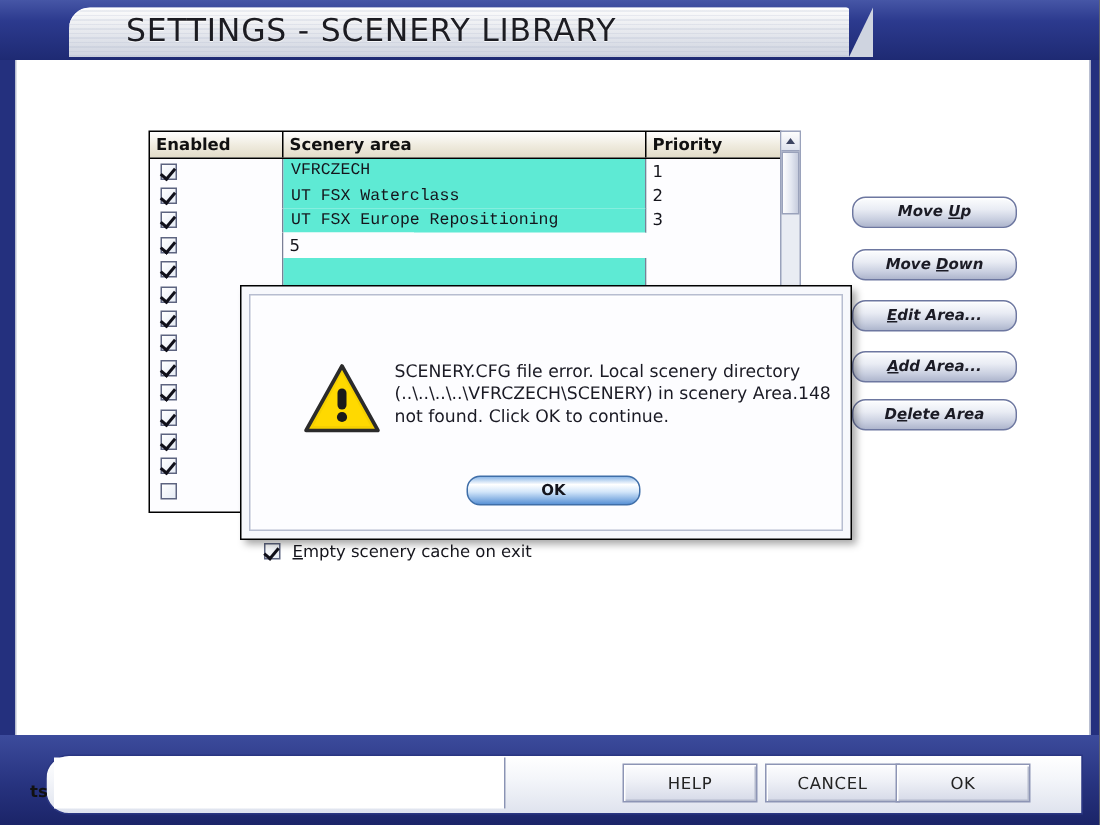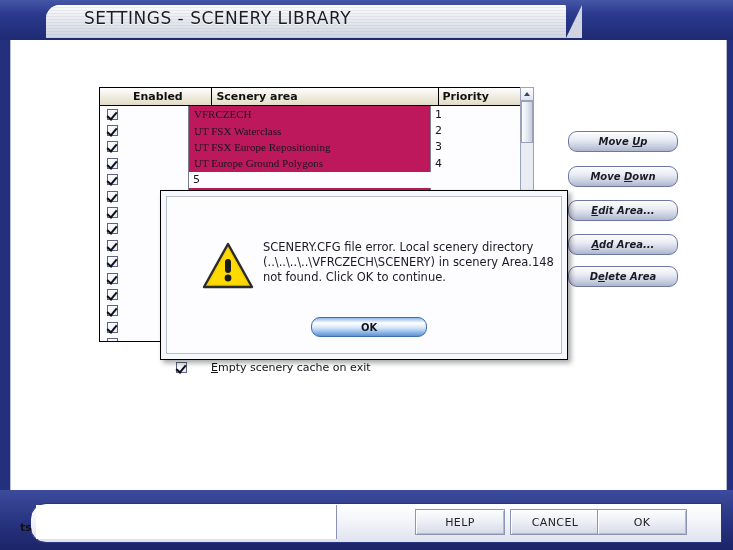--- a/index.html
+++ b/index.html
@@ -51,21 +51,21 @@
   }
   .title-tab-stripes {
     position:absolute;
     left:0; top:0; right:0; bottom:0;
     background: repeating-linear-gradient(180deg, rgba(255,255,255,0.0) 0px, rgba(255,255,255,0.0) 2px, rgba(160,170,195,0.18) 2px, rgba(160,170,195,0.18) 3px);
     border-top-left-radius: 14px;
   }
   .title-text {
     position: absolute;
     left: 84px; top: 8px;
-    font-size: 17px;
+    font-size: 21px;
     letter-spacing: 0.5px;
     color: #1c1c22;
     font-family: "DejaVu Sans", sans-serif;
     font-weight: 400;
     white-space: nowrap;
     text-shadow: 0 1px 0 rgba(255,255,255,0.8);
   }
 
   
   .content-panel {
@@ -167,21 +167,20 @@
     height: 253px;
     border: 1px solid #000000;
     background: #fdfdff;
     overflow: hidden;
   }
   .thead {
     display: flex;
     height: 17px;
     background: linear-gradient(180deg,#fefefe 0%, #f0ece0 50%, #e2dcc8 100%);
     border-bottom: 1px solid #000000;
-    padding-left: 29px;
   }
   .th {
     font-size: 11px;
     font-weight: bold;
     color: #111;
     font-family: "DejaVu Sans", sans-serif;
     padding-left: 4px;
     display: flex;
     align-items: center;
     box-sizing: border-box;
@@ -203,26 +202,26 @@
     align-items: center;
     padding-left: 7px;
     box-sizing: border-box;
     background: #fdfdff;
   }
   .cell-name {
     width: 242px;
     border-right: 1px solid #7a7f96;
     font-size: 11px;
     color: #15151c;
-    font-family: Liberation Serif, serif;
+    font-family: Liberation Mono, monospace;
     display: flex;
     align-items: center;
     padding-left: 5px;
     box-sizing: border-box;
-    background: #be185d;
+    background: #5eead4;
   }
   .cell-pri {
     width: 87px;
     font-size: 11px;
     color: #15151c;
     font-family: "DejaVu Sans", sans-serif;
     display: flex;
     align-items: center;
     padding-left: 4px;
     box-sizing: border-box;
@@ -275,21 +274,21 @@
     border: 1px solid #9aa2bb;
     box-sizing: border-box;
   }
 
   
   .empty-cache {
     position: absolute;
     left: 176px; top: 361px;
     display: flex;
     align-items: center;
-    gap: 24px;
+    gap: 8px;
   }
   .empty-cache .lbl {
     font-size: 11px;
     color: #15151c;
     font-family: "DejaVu Sans", sans-serif;
   }
 
   
   .dialog {
     position: absolute;
@@ -376,27 +375,20 @@
           </div>
           <div class="cell-name">UT FSX Waterclass</div>
           <div class="cell-pri">2</div>
         </div>
         <div class="trow">
           <div class="cell-chk">
             <div class="chk on"></div>
           </div>
           <div class="cell-name">UT FSX Europe Repositioning</div>
           <div class="cell-pri">3</div>
-        </div>
-        <div class="trow">
-          <div class="cell-chk">
-            <div class="chk on"></div>
-          </div>
-          <div class="cell-name">UT Europe Ground Polygons</div>
-          <div class="cell-pri">4</div>
         </div>
         <div class="trow">
           <div class="cell-chk">
             <div class="chk on"></div>
           </div>
           <div class="cell-pri">5</div>
         </div>
         <div class="trow">
           <div class="cell-chk">
             <div class="chk on"></div>

